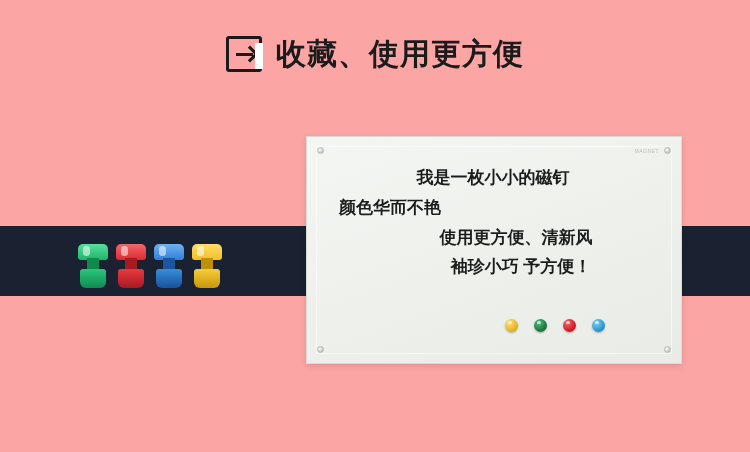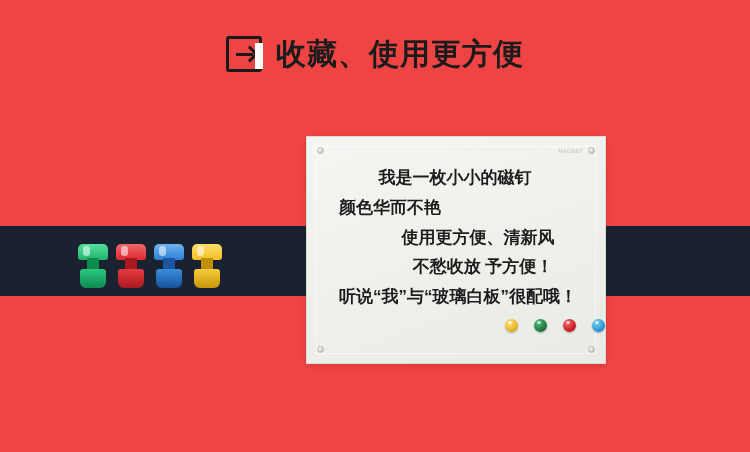--- a/index.html
+++ b/index.html
@@ -11,21 +11,21 @@
     height: 452px;
     background: #ffffff;
     font-family: "Liberation Sans", sans-serif;
     overflow: hidden;
     position: relative;
   }
   .page {
     position: relative;
     width: 750px;
     height: 452px;
-    background: #ef4444;
+    background: #fca5a5;
     overflow: hidden;
   }
 
   
   .header {
     position: absolute;
     left: 0;
     top: 36px;
     width: 750px;
     display: flex;
@@ -131,21 +131,21 @@
     height: 10px;
     background: rgba(255,255,255,0.55);
     border-radius: 3px;
   }
 
   
   .board {
     position: absolute;
     left: 306px;
     top: 136px;
-    width: 300px;
+    width: 376px;
     height: 228px;
     background: linear-gradient(160deg, #f4f6f3 0%, #eef1ec 45%, #e9ece6 100%);
     border: 1px solid #d7dbd4;
     box-shadow: 0 2px 6px rgba(0,0,0,0.12);
     box-sizing: border-box;
   }
   .board-inner {
     position: absolute;
     left: 9px;
     top: 9px;
@@ -277,22 +277,21 @@
     <div class="screw tl"></div>
     <div class="screw tr"></div>
     <div class="screw bl"></div>
     <div class="screw br"></div>
     <div class="board-tag">MAGNET</div>
 
     <div class="board-text">
       <div class="line l1">我是一枚小小的磁钉</div>
       <div class="line l2">颜色华而不艳</div>
       <div class="line l3">使用更方便、清新风</div>
-      <div class="line l4">不愁收放 予方便！</div>
-      <div class="line l5">听说“我”与“玻璃白板”很配哦！</div>
+      <div class="line l4">袖珍小巧 予方便！</div>
     </div>
 
     <div class="dots">
       <div class="dot" style="background:radial-gradient(circle at 35% 30%, #ffe07a, #e8b52a 60%, #c08f08 100%);"></div>
       <div class="dot" style="background:radial-gradient(circle at 35% 30%, #4fbf7e, #1f7a3f 60%, #15572c 100%);"></div>
       <div class="dot" style="background:radial-gradient(circle at 35% 30%, #f2686d, #cf2027 60%, #97171c 100%);"></div>
       <div class="dot" style="background:radial-gradient(circle at 35% 30%, #7fcdf0, #2b9ad6 60%, #1d6f9c 100%);"></div>
     </div>
   </div>
 

